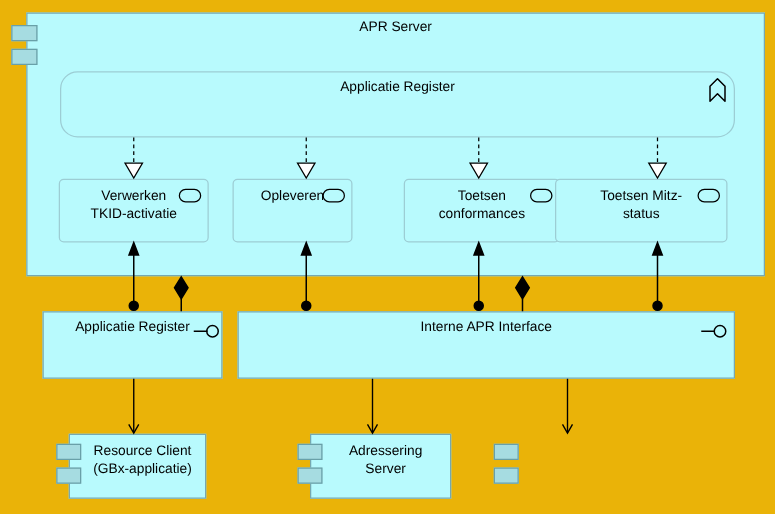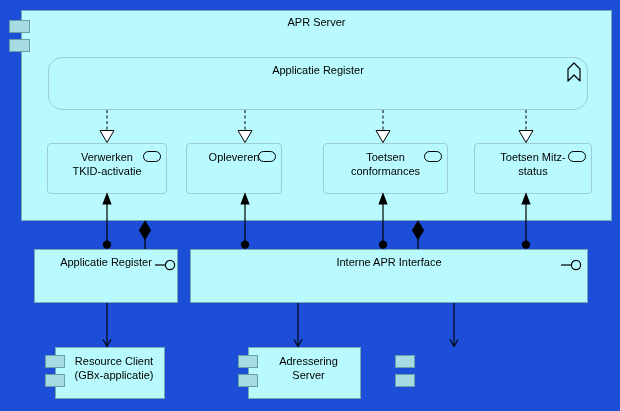--- a/index.html
+++ b/index.html
@@ -1,16 +1,16 @@
 <!DOCTYPE html>
 <html><head>
 <meta charset="utf-8">
 <style>
   html,body{margin:0;padding:0;background:#ffffff;}
-  .canvas{position:relative;width:620px;height:411px;background:#1d4ed8;overflow:hidden;
+  .canvas{position:relative;width:620px;height:411px;background:#eab308;overflow:hidden;
           font-family:"Liberation Sans",sans-serif;color:#000;}
   .node{position:absolute;box-sizing:border-box;background:#b8fafd;border:1px solid #76a8b0;}
   .node.rounded{border:1px solid #9ccdd4;border-radius:4px;}
   .node.biground{border-radius:14px;}
   .lbl{position:absolute;left:0;right:0;text-align:center;font-size:11px;line-height:14px;white-space:nowrap;}
   .cicon{position:absolute;width:21px;height:13px;background:#a6dce1;border:1px solid #69a0a8;box-sizing:border-box;}
   .oval{position:absolute;width:18px;height:11px;border:1.3px solid #000;border-radius:6px;box-sizing:border-box;}
   .overlay{position:absolute;left:0;top:0;pointer-events:none;}
   svg{display:block;}
   .lolli{position:absolute;}
@@ -49,21 +49,21 @@
   </div>
 
   <div class="node rounded" style="left:323px;top:143px;width:125px;height:51px">
     <div class="lbl" style="top:6px">
       <span style="display:block">Toetsen</span>
       <span style="display:block">conformances</span>
     </div>
     <div class="oval" style="right:5px;top:7px"></div>
   </div>
 
-  <div class="node rounded" style="left:474px;top:143px;width:118px;height:51px">
+  <div class="node rounded" style="left:444px;top:143px;width:138px;height:51px">
     <div class="lbl" style="top:6px">
       <span style="display:block">Toetsen Mitz-</span>
       <span style="display:block">status</span>
     </div>
     <div class="oval" style="right:5px;top:7px"></div>
   </div>
 
   <div class="node" style="left:34px;top:249px;width:144px;height:54px">
     <div class="lbl" style="top:5px">
       <span style="display:block">Applicatie Register</span>

